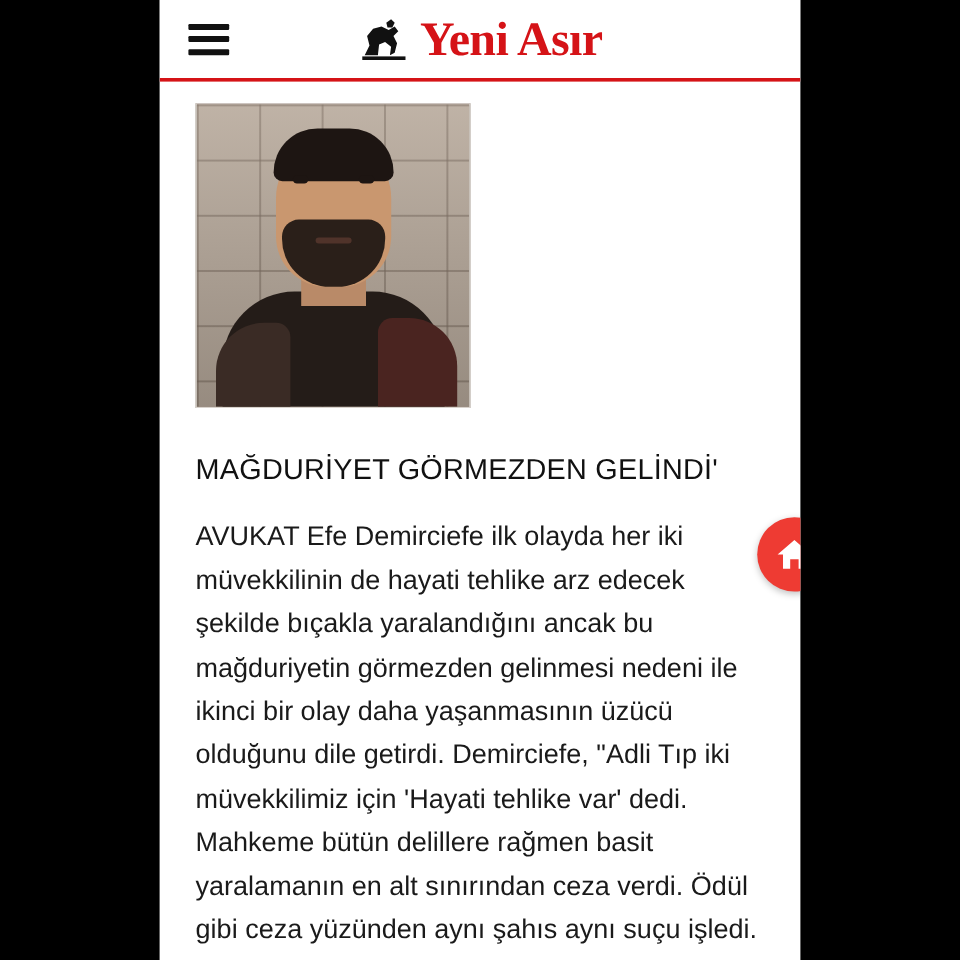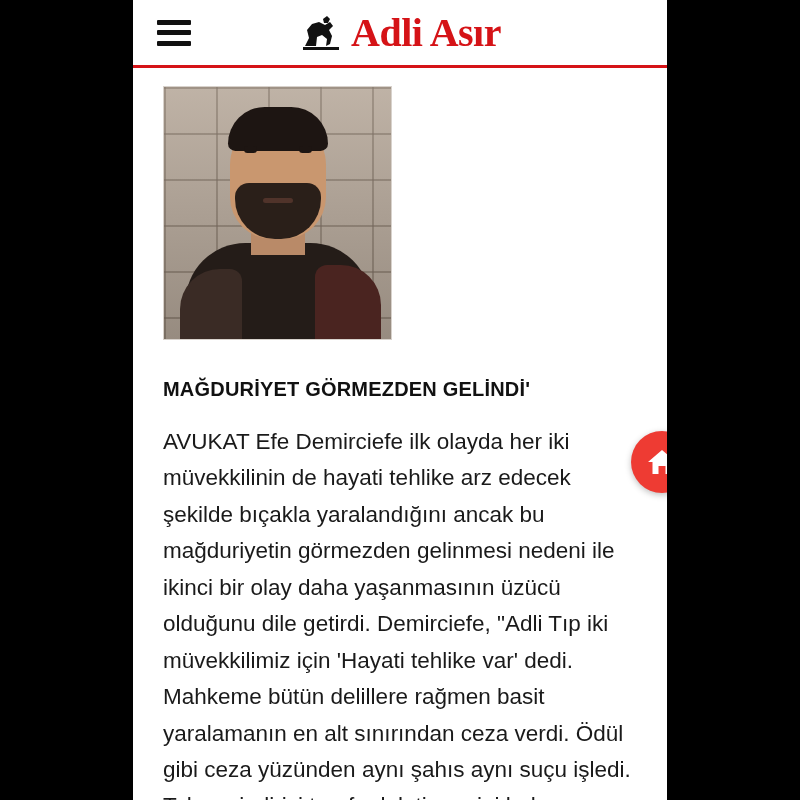--- a/index.html
+++ b/index.html
@@ -200,22 +200,22 @@
     bottom: 136px;
     transform: translateX(-50%);
     width: 30px;
     height: 5px;
     background: #50332a;
     border-radius: 3px;
   }
 
   #article-subhead {
     margin: 36px 30px 0 30px;
-    font-size: 20px;
-    font-weight: bold;
+    font-size: 24px;
+    font-weight: normal;
     color: #111111;
     letter-spacing: 0.2px;
     line-height: 1.3;
   }
 
   #article-body {
     margin: 22px 30px 0 30px;
     font-size: 22.5px;
     line-height: 1.62;
     color: #1a1a1a;
@@ -253,21 +253,21 @@
         <span></span>
       </div>
 
       <div id="brand-logo">
         <svg id="brand-mark" viewBox="0 0 46 40">
           <rect x="0" y="0" width="46" height="40" fill="#ffffff"></rect>
           <path d="M6 33 L10 25 L8 17 L13 11 L20 9 L26 12 L31 9 L34 13 L30 17 L33 23 L31 31 L27 33 L28 26 L23 22 L18 24 L17 33 Z" fill="#111111"></path>
           <path d="M24 6 L28 3 L31 6 L29 10 L25 10 Z" fill="#111111"></path>
           <rect x="4" y="34" width="36" height="3" fill="#111111"></rect>
         </svg>
-        <div id="brand-name">Adli Asır</div>
+        <div id="brand-name">Yeni Asır</div>
       </div>
 
     </div>
 
     <div id="article">
 
       <div id="article-photo">
         <div class="photo-wall"></div>
         <div class="photo-person-body"></div>
         <div class="photo-person-shoulderL"></div>

